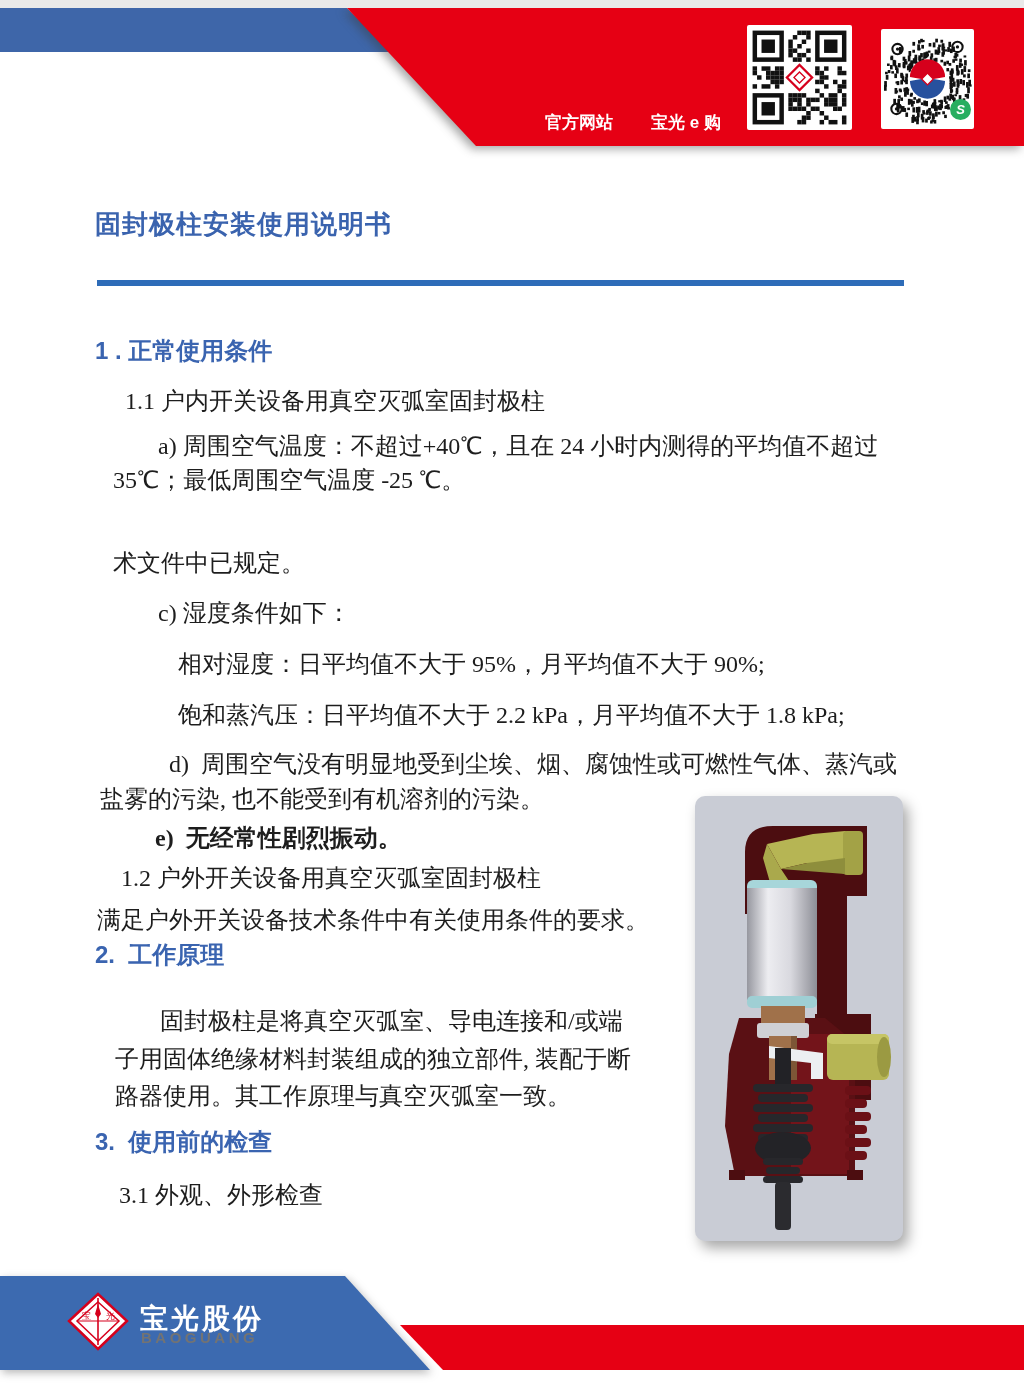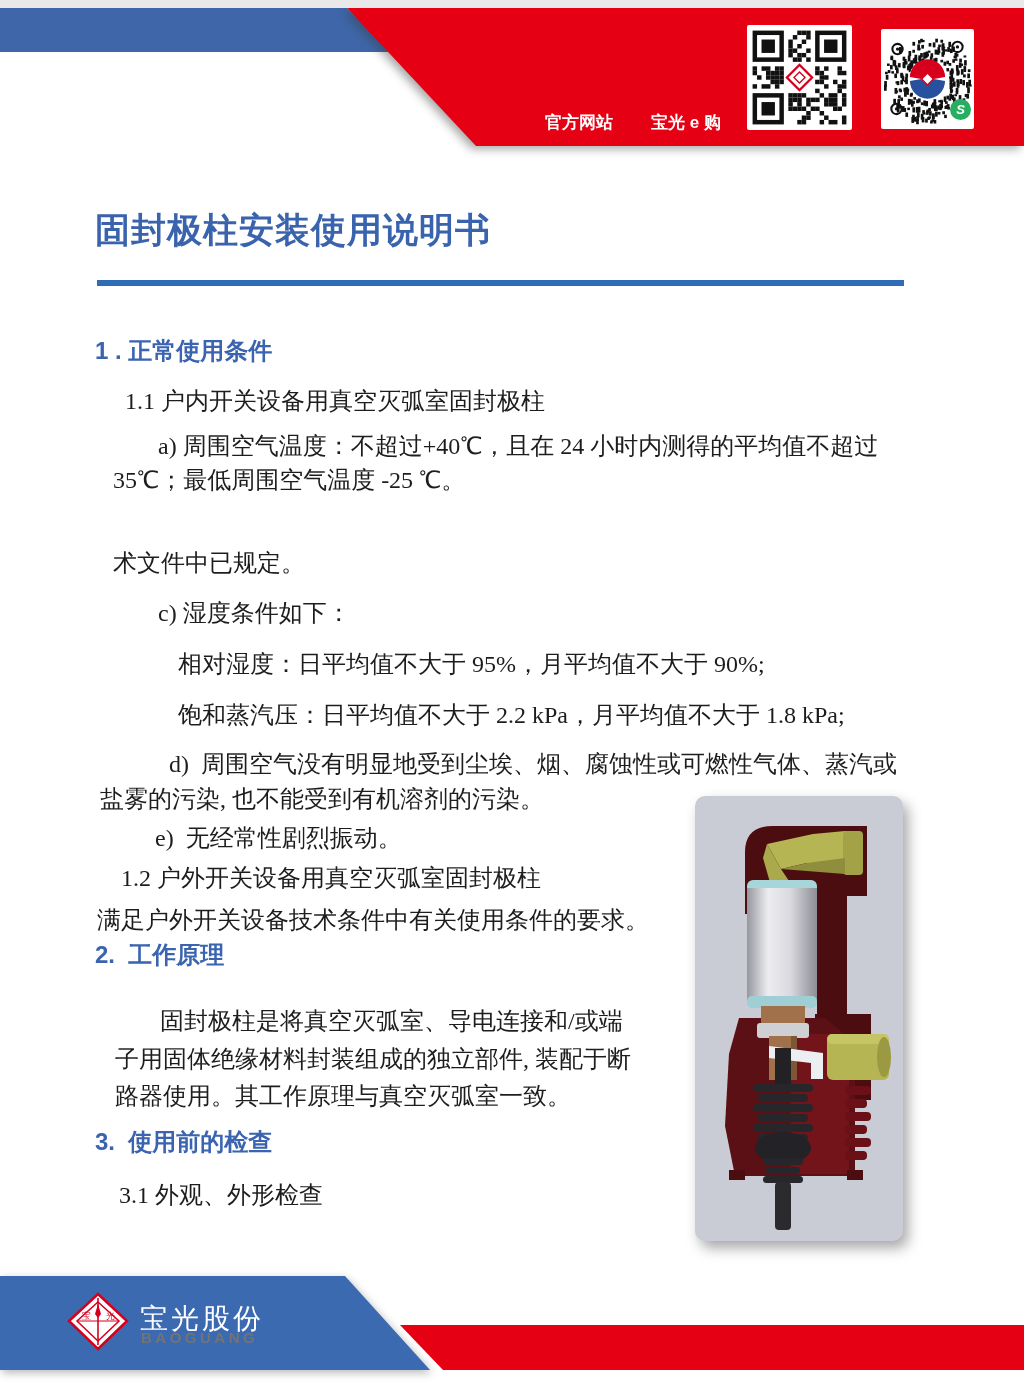--- a/index.html
+++ b/index.html
@@ -9,39 +9,39 @@
   
   .hdr-blue{position:absolute;left:0;top:0;width:1024px;height:44px;background:#3e66a9;
             clip-path:polygon(0 0,347px 0,391px 44px,0 44px);}
   .hdr-red-wrap{position:absolute;left:0;top:0;width:1024px;height:142px;
                 filter:drop-shadow(-4px 3px 5px rgba(60,60,60,.45));}
   .hdr-red{width:1024px;height:140px;background:#e60014;
            clip-path:polygon(347px 0,1024px 0,1024px 138px,476px 138px);}
   .nav-label{position:absolute;color:#ffffff;font-weight:bold;font-size:17px;white-space:pre;}
   .qrbox{position:absolute;background:#ffffff;border-radius:2px;}
   
-  .doc-title{position:absolute;left:95px;top:199px;font-size:35px;font-weight:bold;
+  .doc-title{position:absolute;left:95px;top:199px;font-size:26px;font-weight:bold;
              color:#3a63ae;letter-spacing:1px;white-space:pre;}
   .title-rule{position:absolute;left:97px;top:272px;width:807px;height:6px;background:#2e6cb8;}
   
   .hd{position:absolute;font-weight:bold;font-size:24px;color:#3a64b0;white-space:pre;
       font-family:"Liberation Sans",sans-serif;line-height:1.1;}
   .ln{position:absolute;font-family:"Liberation Serif",serif;font-size:24px;color:#1d1d1d;
       white-space:pre;line-height:1.1;}
   
   .figure{position:absolute;left:695px;top:788px;width:208px;height:445px;border-radius:10px;
           background:#c9ccd5;box-shadow:5px 7px 14px rgba(0,0,0,.35);}
   
   .ftr-blue-wrap{position:absolute;left:0;top:1266px;width:1024px;height:100px;
                  filter:drop-shadow(2px 3px 4px rgba(80,80,80,.4));}
   .ftr-blue{width:1024px;height:96px;background:#3c6ab0;
             clip-path:polygon(0 2px,345px 2px,430px 96px,0 96px);}
   .ftr-red{position:absolute;left:0;top:1317px;width:1024px;height:45px;background:#e60014;
            clip-path:polygon(400px 0,1024px 0,1024px 45px,443px 45px);}
-  .ftr-cn{position:absolute;left:140px;top:1292px;color:#ffffff;font-weight:normal;
+  .ftr-cn{position:absolute;left:140px;top:1292px;color:#ffffff;font-weight:bold;
           font-size:28px;letter-spacing:3px;white-space:pre;}
   .ftr-en{position:absolute;left:141px;top:1321px;color:#737373;font-weight:bold;
           font-size:15px;letter-spacing:3.5px;white-space:pre;}
   .badge-s{position:absolute;left:69px;top:70px;width:21px;height:21px;border-radius:50%;
            background:#27ae60;color:#fff;font-weight:bold;font-size:13px;text-align:center;
            line-height:21px;font-style:italic;}
 </style>
 </head>
 <body>
 
@@ -456,21 +456,21 @@
 
   <div class="ln" style="left:125px;top:380px;">1.1 户内开关设备用真空灭弧室固封极柱</div>
   <div class="ln" style="left:158px;top:425px;">a) 周围空气温度：不超过+40℃，且在 24 小时内测得的平均值不超过</div>
   <div class="ln" style="left:113px;top:459px;">35℃；最低周围空气温度 -25 ℃。</div>
   <div class="ln" style="left:113px;top:542px;">术文件中已规定。</div>
   <div class="ln" style="left:158px;top:592px;">c) 湿度条件如下：</div>
   <div class="ln" style="left:178px;top:643px;">相对湿度：日平均值不大于 95%，月平均值不大于 90%;</div>
   <div class="ln" style="left:178px;top:694px;">饱和蒸汽压：日平均值不大于 2.2 kPa，月平均值不大于 1.8 kPa;</div>
   <div class="ln" style="left:169px;top:743px;">d)  周围空气没有明显地受到尘埃、烟、腐蚀性或可燃性气体、蒸汽或</div>
   <div class="ln" style="left:100px;top:778px;">盐雾的污染, 也不能受到有机溶剂的污染。</div>
-  <div class="ln" style="left:155px;top:817px;">e)  无经常性剧烈振动。</div>
+  <div class="ln" style="left:155px;top:817px;font-weight:bold;">e)  无经常性剧烈振动。</div>
   <div class="ln" style="left:121px;top:857px;">1.2 户外开关设备用真空灭弧室固封极柱</div>
   <div class="ln" style="left:97px;top:899px;">满足户外开关设备技术条件中有关使用条件的要求。</div>
   <div class="ln" style="left:160px;top:1000px;">固封极柱是将真空灭弧室、导电连接和/或端</div>
   <div class="ln" style="left:115px;top:1038px;">子用固体绝缘材料封装组成的独立部件, 装配于断</div>
   <div class="ln" style="left:115px;top:1075px;">路器使用。其工作原理与真空灭弧室一致。</div>
   <div class="ln" style="left:119px;top:1174px;">3.1 外观、外形检查</div>
 
   <div class="figure">
     <svg width="208" height="445" viewBox="0 0 208 445">
       <defs>

